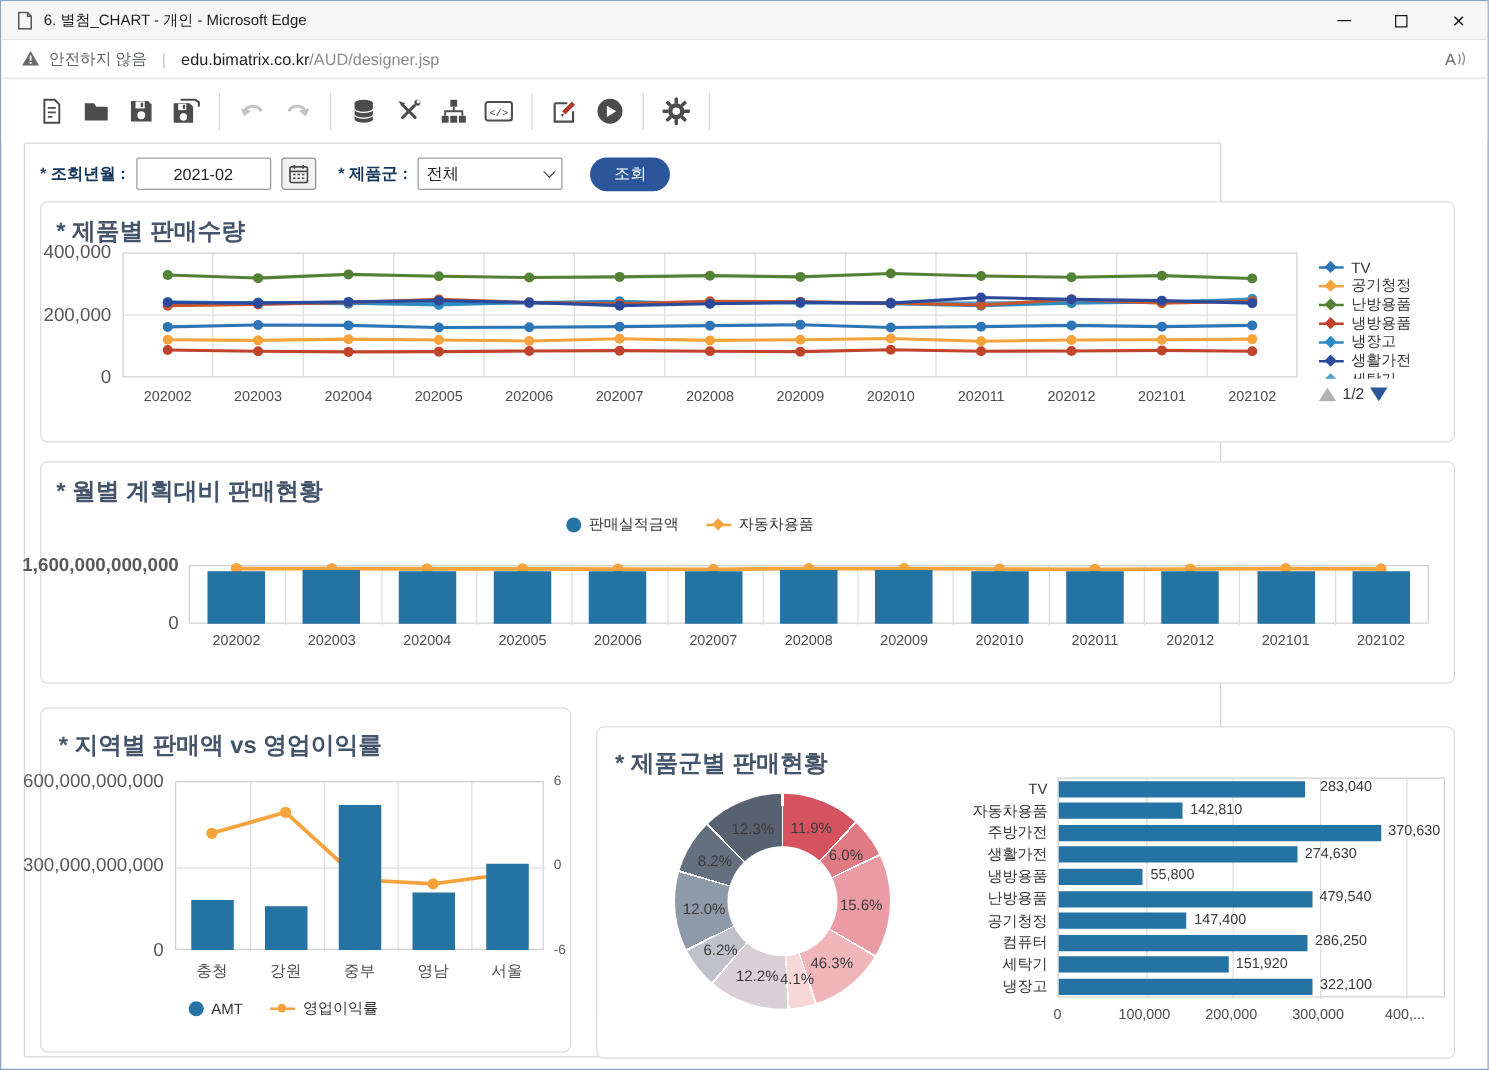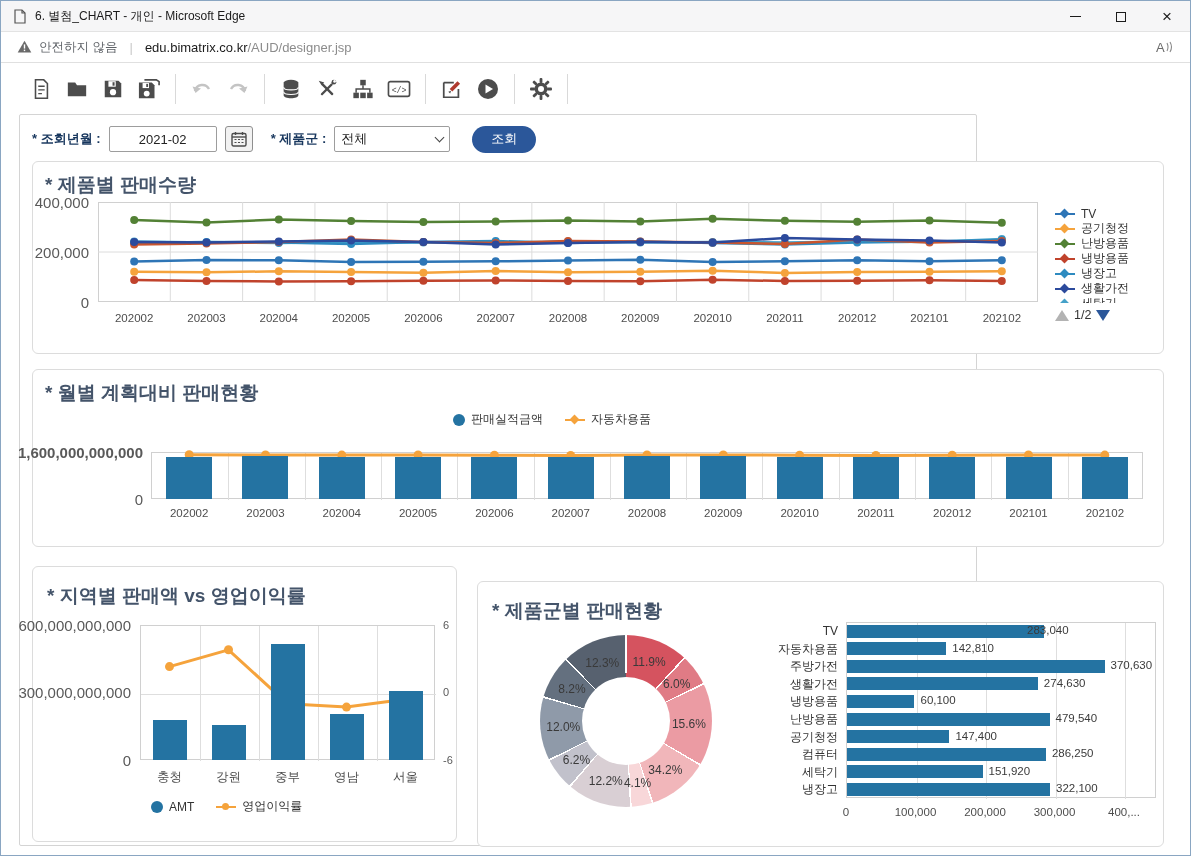--- a/index.html
+++ b/index.html
@@ -611,50 +611,50 @@
       </div>
 
     <div class="panel" id="panel4">
       <div class="ptitle">* 제품군별 판매현황</div>
       <div id="donut" style="background: conic-gradient(rgb(255, 255, 255) 0deg, rgb(255, 255, 255) 0.6deg, rgb(213, 83, 95) 0.6deg, rgb(213, 83, 95) 42.24deg, rgb(255, 255, 255) 42.24deg, rgb(255, 255, 255) 42.84deg, rgb(255, 255, 255) 42.84deg, rgb(255, 255, 255) 43.44deg, rgb(224, 123, 133) 43.44deg, rgb(224, 123, 133) 63.84deg, rgb(255, 255, 255) 63.84deg, rgb(255, 255, 255) 64.44deg, rgb(255, 255, 255) 64.44deg, rgb(255, 255, 255) 65.04deg, rgb(235, 155, 163) 65.04deg, rgb(235, 155, 163) 120deg, rgb(255, 255, 255) 120deg, rgb(255, 255, 255) 120.6deg, rgb(255, 255, 255) 120.6deg, rgb(255, 255, 255) 121.2deg, rgb(241, 182, 186) 121.2deg, rgb(241, 182, 186) 161.4deg, rgb(255, 255, 255) 161.4deg, rgb(255, 255, 255) 162deg, rgb(255, 255, 255) 162deg, rgb(255, 255, 255) 162.6deg, rgb(248, 215, 217) 162.6deg, rgb(248, 215, 217) 176.16deg, rgb(255, 255, 255) 176.16deg, rgb(255, 255, 255) 176.76deg, rgb(255, 255, 255) 176.76deg, rgb(255, 255, 255) 177.36deg, rgb(217, 207, 212) 177.36deg, rgb(217, 207, 212) 220.08deg, rgb(255, 255, 255) 220.08deg, rgb(255, 255, 255) 220.68deg, rgb(255, 255, 255) 220.68deg, rgb(255, 255, 255) 221.28deg, rgb(193, 193, 203) 221.28deg, rgb(193, 193, 203) 242.4deg, rgb(255, 255, 255) 242.4deg, rgb(255, 255, 255) 243deg, rgb(255, 255, 255) 243deg, rgb(255, 255, 255) 243.6deg, rgb(143, 154, 169) 243.6deg, rgb(143, 154, 169) 285.6deg, rgb(255, 255, 255) 285.6deg, rgb(255, 255, 255) 286.2deg, rgb(255, 255, 255) 286.2deg, rgb(255, 255, 255) 286.8deg, rgb(100, 112, 127) 286.8deg, rgb(100, 112, 127) 315.12deg, rgb(255, 255, 255) 315.12deg, rgb(255, 255, 255) 315.72deg, rgb(255, 255, 255) 315.72deg, rgb(255, 255, 255) 316.32deg, rgb(87, 97, 111) 316.32deg, rgb(87, 97, 111) 359.4deg, rgb(255, 255, 255) 359.4deg, rgb(255, 255, 255) 360deg);"></div>
       <div id="donut-hole"></div>
       <div id="donut-labels">
           <div class="dlabel" style="left: 171.008px; top: 80.3515px;">11.9%</div>
           <div class="dlabel" style="left: 198.734px; top: 101.65px;">6.0%</div>
           <div class="dlabel" style="left: 210.939px; top: 141.77px;">15.6%</div>
-          <div class="dlabel" style="left: 187.39px; top: 188.167px;">34.2%</div>
+          <div class="dlabel" style="left: 187.39px; top: 188.167px;">46.3%</div>
           <div class="dlabel" style="left: 159.611px; top: 200.921px;">4.1%</div>
           <div class="dlabel" style="left: 127.781px; top: 198.667px;">12.2%</div>
           <div class="dlabel" style="left: 98.4638px; top: 177.925px;">6.2%</div>
           <div class="dlabel" style="left: 85.2796px; top: 144.929px;">12.0%</div>
           <div class="dlabel" style="left: 93.9758px; top: 106.59px;">8.2%</div>
           <div class="dlabel" style="left: 124.257px; top: 80.6453px;">12.3%</div>
         </div>
       <div id="hbarplot" class="plotbox" style="left:368px; top:40px; width:310px; height:176px;">
           <div class="vgrid" style="left: 69.5px; top: 0px; height: 176px;"></div>
           <div class="vgrid" style="left: 139px; top: 0px; height: 176px;"></div>
           <div class="vgrid" style="left: 208.5px; top: 0px; height: 176px;"></div>
           <div class="vgrid" style="left: 278px; top: 0px; height: 176px;"></div>
         </div>
       <div id="hbar">
           <div class="hcat" style="left: 240px; top: 49px;">TV</div>
           <div class="hbar" style="left: 369px; top: 42.5px; width: 196.713px; height: 13px;"></div>
-          <div class="hval" style="left: 549px; top: 48px;">283,040</div>
+          <div class="hval" style="left: 578px; top: 48px;">283,040</div>
           <div class="hcat" style="left: 240px; top: 66.6px;">자동차용품</div>
           <div class="hbar" style="left: 369px; top: 60.1px; width: 99.2529px; height: 13px;"></div>
           <div class="hval" style="left: 474.253px; top: 65.6px;">142,810</div>
           <div class="hcat" style="left: 240px; top: 84.2px;">주방가전</div>
           <div class="hbar" style="left: 369px; top: 77.7px; width: 257.588px; height: 13px;"></div>
           <div class="hval" style="left: 632.588px; top: 83.2px;">370,630</div>
           <div class="hcat" style="left: 240px; top: 101.8px;">생활가전</div>
           <div class="hbar" style="left: 369px; top: 95.3px; width: 190.868px; height: 13px;"></div>
           <div class="hval" style="left: 565.868px; top: 100.8px;">274,630</div>
           <div class="hcat" style="left: 240px; top: 119.4px;">냉방용품</div>
           <div class="hbar" style="left: 369px; top: 112.9px; width: 67.4845px; height: 13px;"></div>
-          <div class="hval" style="left: 442.485px; top: 118.4px;">60,100</div>
+          <div class="hval" style="left: 442.485px; top: 118.4px;">55,800</div>
           <div class="hcat" style="left: 240px; top: 137px;">난방용품</div>
           <div class="hbar" style="left: 369px; top: 130.5px; width: 202.537px; height: 13px;"></div>
           <div class="hval" style="left: 577.537px; top: 136px;">479,540</div>
           <div class="hcat" style="left: 240px; top: 154.6px;">공기청정</div>
           <div class="hbar" style="left: 369px; top: 148.1px; width: 102.443px; height: 13px;"></div>
           <div class="hval" style="left: 477.443px; top: 153.6px;">147,400</div>
           <div class="hcat" style="left: 240px; top: 172.2px;">컴퓨터</div>
           <div class="hbar" style="left: 369px; top: 165.7px; width: 198.944px; height: 13px;"></div>
           <div class="hval" style="left: 573.944px; top: 171.2px;">286,250</div>
           <div class="hcat" style="left: 240px; top: 189.8px;">세탁기</div>

